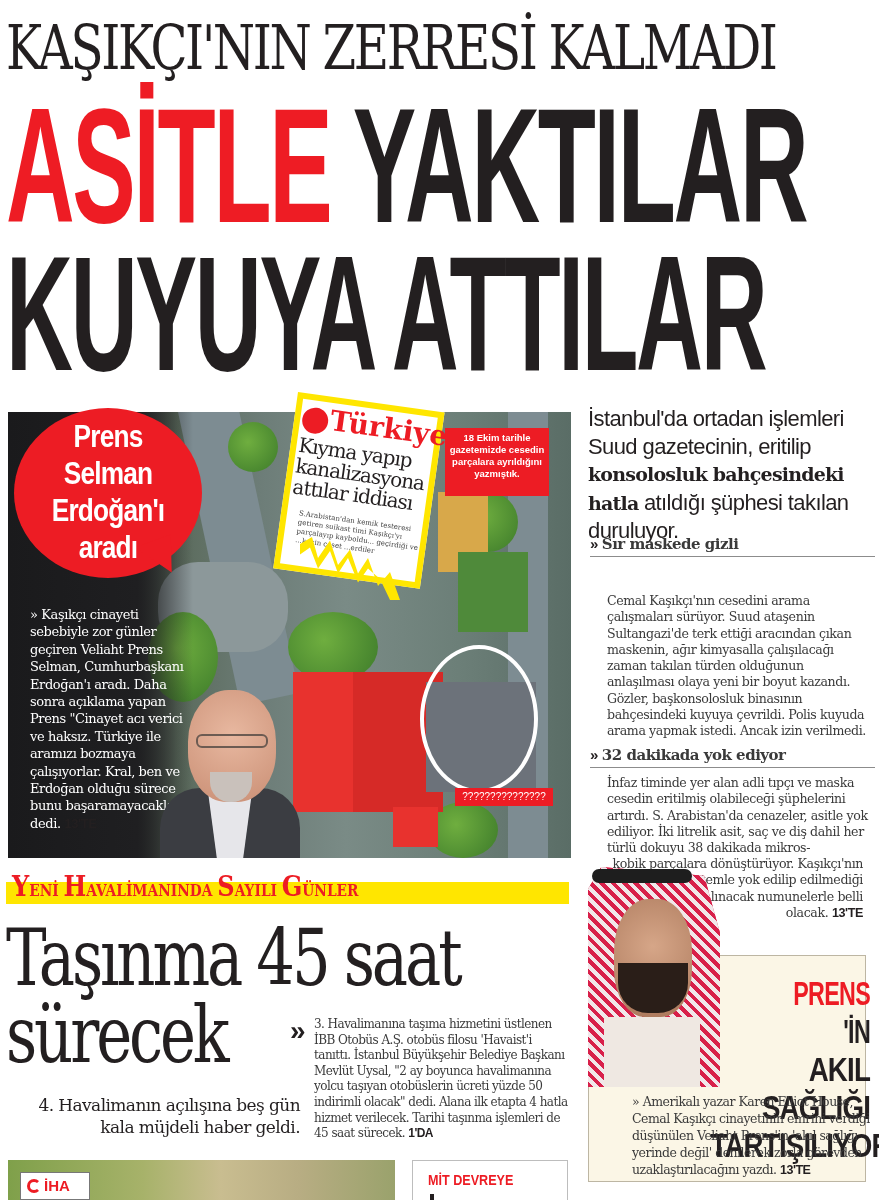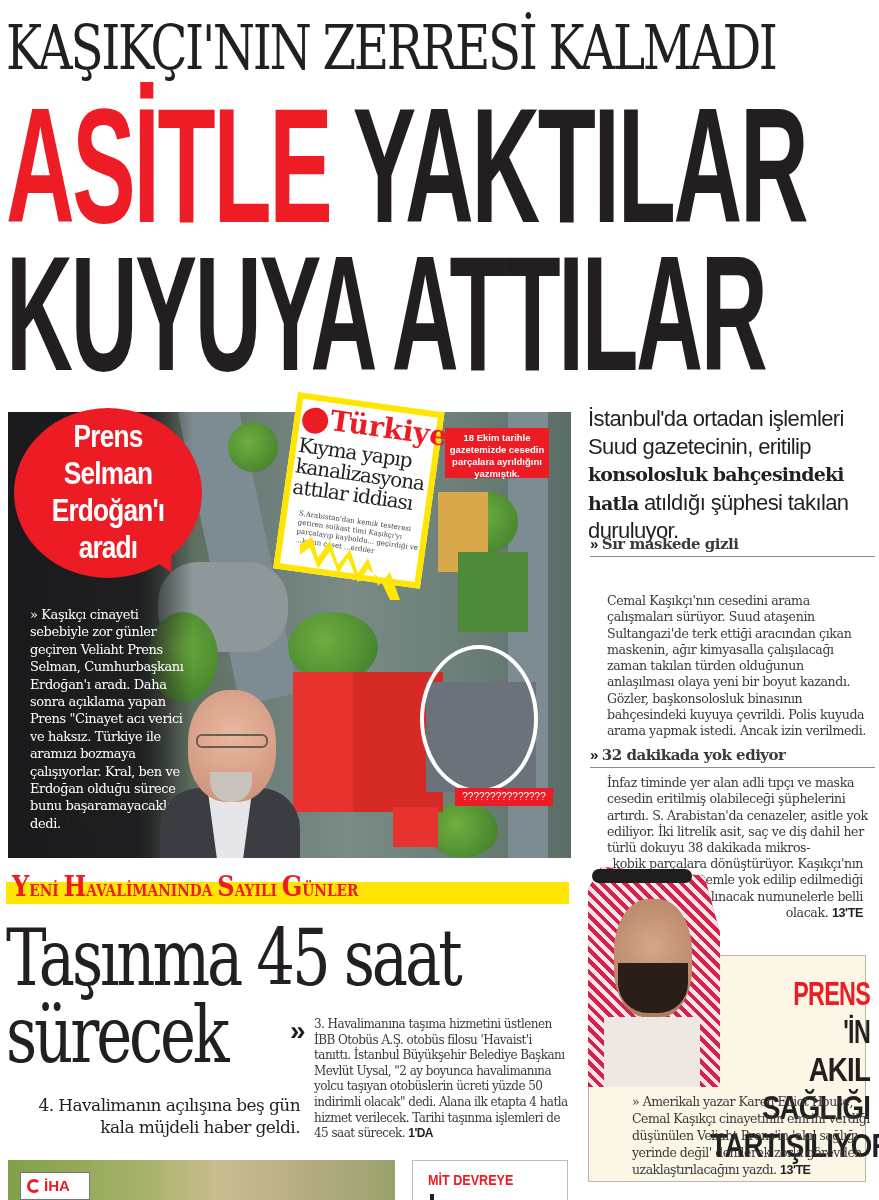--- a/index.html
+++ b/index.html
@@ -90,21 +90,21 @@
   }
   .clip-body {
     position: absolute; left: 12px; top: 110px; width: 124px;
     font-family: "DejaVu Serif", serif; font-size: 7px; line-height: 9px; color: #444;
   }
   .clip-torn {
     left: 300px; top: 530px; width: 100px; height: 70px;
     background: #ffe600; clip-path: polygon(0 20%, 12% 10%, 18% 40%, 30% 15%, 38% 50%, 50% 28%, 58% 62%, 68% 40%, 78% 80%, 90% 60%, 100% 100%, 90% 100%, 80% 70%, 68% 55%, 58% 75%, 48% 40%, 38% 62%, 30% 30%, 18% 55%, 10% 25%, 0 35%);
   }
   .red-note {
-    left: 445px; top: 428px; width: 104px; height: 50px; background: #ed1c24;
+    left: 445px; top: 428px; width: 104px; height: 68px; background: #ed1c24;
     color: #fff; font-family: "Liberation Sans", sans-serif; font-weight: bold;
     font-size: 9.5px; line-height: 12px; text-align: center; padding-top: 4px;
   }
 
   
   .lead {
     left: 588px; top: 405px; width: 290px;
     font-family: "Liberation Sans", sans-serif; font-size: 22px; line-height: 27.5px; color: #231f20;
     letter-spacing: -0.6px;
   }

